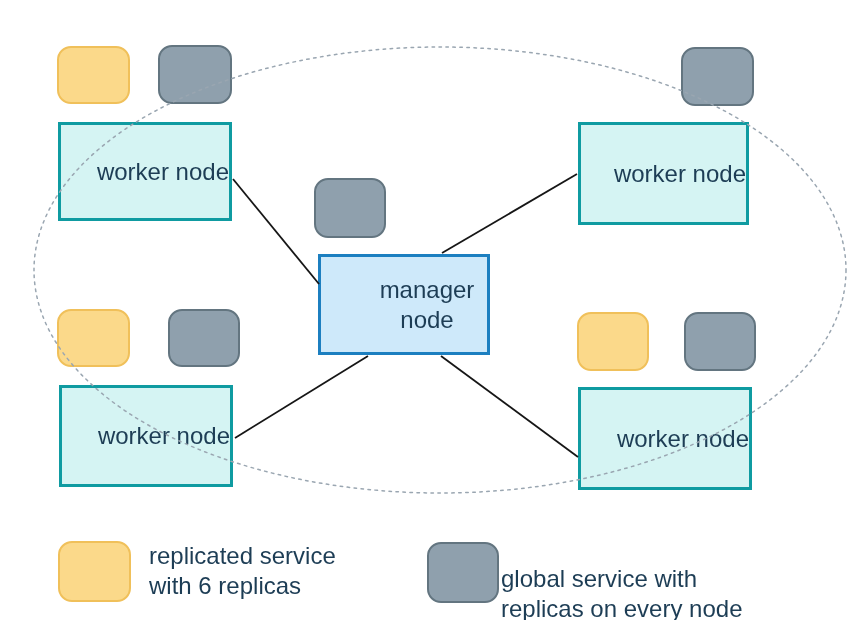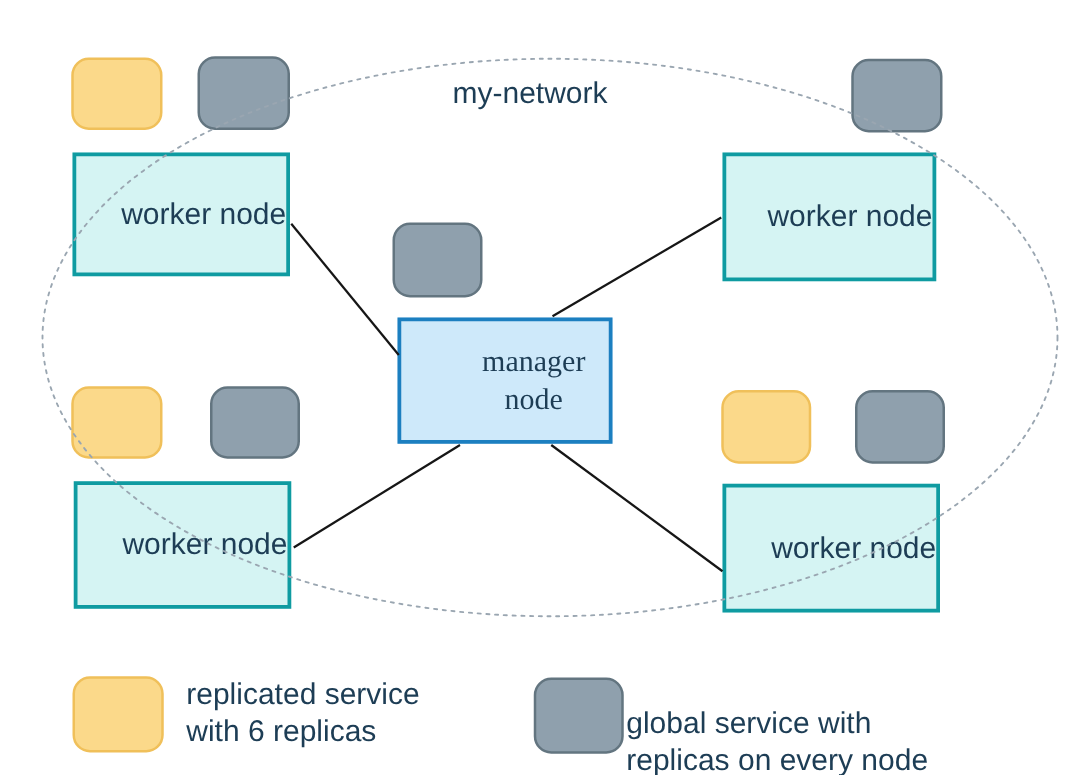--- a/index.html
+++ b/index.html
@@ -34,21 +34,21 @@
   }
   .manager {
     background: var(--manager_fill);
     border: 3px solid var(--manager_border);
   }
   .w1 { left: 58px;  top: 122px; width: 174px; height: 99px;  }
   .w2 { left: 578px; top: 122px; width: 171px; height: 103px; }
   .w3 { left: 59px;  top: 385px; width: 174px; height: 102px; }
   .w4 { left: 578px; top: 387px; width: 174px; height: 103px; }
   .manager { left: 318px; top: 254px; width: 172px; height: 101px; }
-  .manager-label { display: inline-block; max-width: 120px; font-family: Liberation Serif, serif; }
+  .manager-label { display: inline-block; max-width: 120px; }
   
   .svc {
     position: absolute;
     box-sizing: border-box;
     border-radius: 14px;
   }
   .svc.yellow {
     background: var(--replicated_fill);
     border: 2px solid var(--replicated_border);
   }
@@ -123,21 +123,20 @@
   <div class="svc yellow sq-tl-y"></div>
   <div class="svc yellow sq-ml-y"></div>
   <div class="svc yellow sq-mr-y"></div>
 
   <div class="svc gray sq-tl-g"></div>
   <div class="svc gray sq-tr-g"></div>
   <div class="svc gray sq-c-g"></div>
   <div class="svc gray sq-ml-g"></div>
   <div class="svc gray sq-mr-g"></div>
 
-  <div class="net-label">my-network</div>
 
   <div class="legend-swatch svc yellow lg-y"></div>
   <div class="legend-text lt-y">replicated service with 6 replicas</div>
   <div class="legend-swatch svc gray lg-g"></div>
   <div class="legend-text lt-g">global service with replicas on every node</div>
 
   <svg class="overlay" width="868" height="620" viewBox="0 0 868 620">
     <line x1="233" y1="179" x2="319" y2="284" stroke="var(--connector)" stroke-width="1.8"></line>
     <line x1="442" y1="253" x2="577" y2="174" stroke="var(--connector)" stroke-width="1.8"></line>
     <line x1="368" y1="356" x2="235" y2="438" stroke="var(--connector)" stroke-width="1.8"></line>

